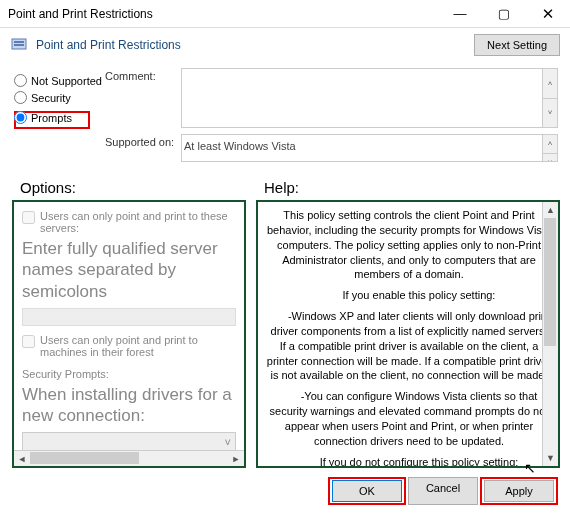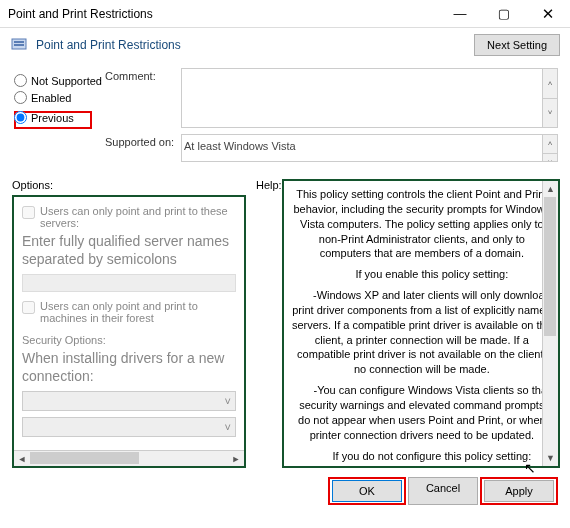--- a/index.html
+++ b/index.html
@@ -59,31 +59,31 @@
   .updown { position:absolute; right:0; top:0; width:15px; height:100%; display:flex; flex-direction:column; }
   .updown div { flex:1; background:#f0f0f0; border-left:1px solid #ccc; display:flex; align-items:center; justify-content:center; font-size:8px; color:#666; }
   .updown div + div { border-top:1px solid #ccc; }
   .lower {
     display:flex; height:294px; border-top:1px solid transparent;
   }
   .options-pane {
     width:252px; padding:4px 6px 0 12px; display:flex; flex-direction:column;
   }
   .help-pane {
-    flex:1; padding:4px 10px 0 4px; display:flex; 
-  }
-  .pane-title { font-size:11px; margin:0 0 4px 0; }
+    flex:1; padding:4px 10px 0 4px; display:flex; flex-direction:column;
+  }
+  .pane-title { font-size:15px; margin:0 0 4px 8px; }
   .options-box, .help-box {
     border:2px solid #14532d; background:#fff; flex:1; overflow:auto; position:relative;
   }
   .options-inner { padding:6px 8px 6px 8px; color:#999; }
   .chk { display:flex; align-items:flex-start; margin:2px 0 4px 0; }
   .chk input { margin:1px 5px 0 0; }
   .chk span { color:#888; }
-  .small-note { font-size:14px; color:#888; margin:4px 0 6px 0; line-height:1.25; }
+  .small-note { font-size:17px; color:#888; margin:4px 0 6px 0; line-height:1.25; }
   .disabled-input {
     width:100%; background:#eee; border:1px solid #ddd; height:18px; margin:2px 0 8px 0;
   }
   .section-label { color:#888; margin:10px 0 3px 0; font-size:11px; }
   .dropdown {
     width:100%; background:#eee; border:1px solid #ccc; height:20px; margin:2px 0 6px 0;
     display:flex; align-items:center; justify-content:flex-end; padding-right:4px; color:#888;
   }
   .hscroll {
     position:absolute; left:0; right:0; bottom:0; height:16px; background:#f0f0f0;
@@ -135,27 +135,27 @@
 </div>
 
 <div class="row">
   <div class="statecol">
     <div class="radio">
       <input type="radio" name="st" style="">
       <label>Not Supported</label>
     </div>
     <div class="radio">
       <input type="radio" name="st" style="">
-      <label>Enabled</label>
+      <label>Security</label>
     </div>
     <span class="red-box">
       <span class="disabled-highlight">
         <span class="radio" style="margin:0;">
           <input type="radio" name="st" checked="" style="">
-          <label>Previous</label>
+          <label>Prompts</label>
         </span>
       </span>
     </span>
   </div>
   <div class="commentcol">
     <div class="fieldrow">
       <div class="lbl">Comment:</div>
       <div class="txt">
         <span></span>
         <div class="updown">
@@ -185,21 +185,21 @@
         <div class="chk">
           <input type="checkbox" disabled="" style="">
           <span>Users can only point and print to these servers:</span>
         </div>
         <div class="small-note">Enter fully qualified server names separated by semicolons</div>
         <div class="disabled-input"></div>
         <div class="chk">
           <input type="checkbox" disabled="" style="">
           <span>Users can only point and print to machines in their forest</span>
         </div>
-        <div class="section-label">Security Options:</div>
+        <div class="section-label">Security Prompts:</div>
         <div class="small-note">When installing drivers for a new connection:</div>
         <div class="dropdown">
             <span>˅</span>
           </div>
         <div class="dropdown">
             <span>˅</span>
           </div>
       </div>
       <div class="hscroll">
         <div class="arrow">◄</div>

